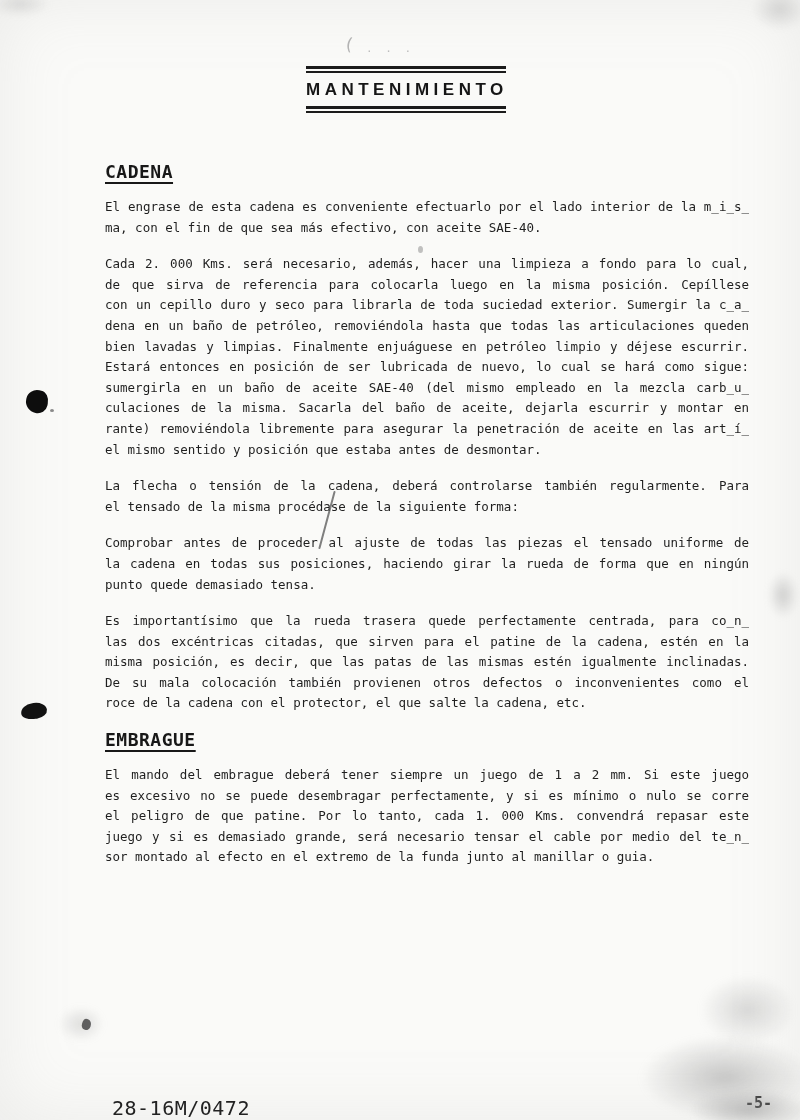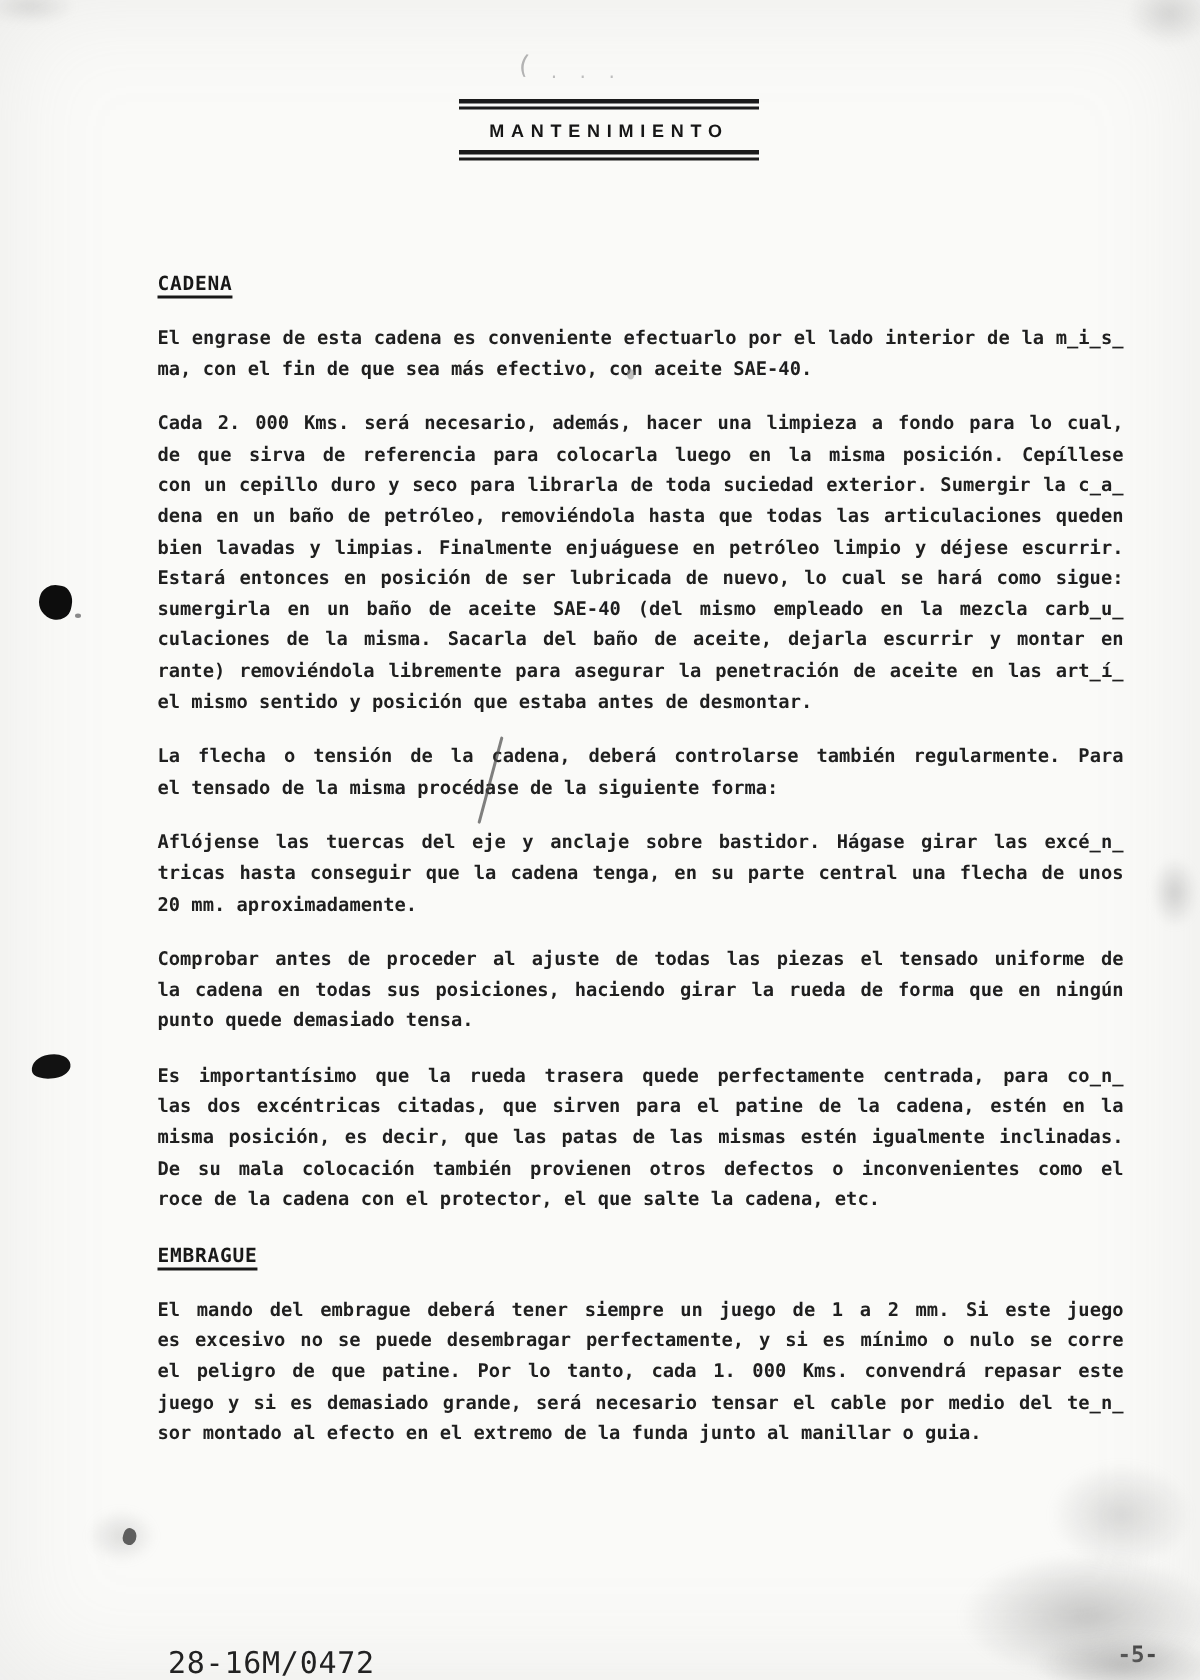--- a/index.html
+++ b/index.html
@@ -12,33 +12,33 @@
     color: var(--ink-color,#1f1f1f);
     overflow:hidden;
     box-shadow: inset 0 0 70px rgba(170,170,170,0.18);
   }
 
   
   .title-block { position:absolute; top:66px; left:306px; width:200px; text-align:center; }
   .double-rule { height:7px; border-top:3px solid #1b1b1b; border-bottom:2px solid #1b1b1b; }
   .title-text {
     font-family:"Liberation Sans",sans-serif; font-weight:bold;
-    font-size:12px; letter-spacing:4.5px; padding:7px 0 6px 0;
+    font-size:17px; letter-spacing:4.5px; padding:7px 0 6px 0;
     color:#161616; white-space:nowrap;
   }
 
   
   .content { position:absolute; left:105px; top:162px; width:660px; }
   .section-heading {
     font-family:"DejaVu Sans Mono","Liberation Mono",monospace;
-    font-size:13px; font-weight:bold; letter-spacing:0.5px; line-height:20px;
+    font-size:18px; font-weight:bold; letter-spacing:0.5px; line-height:20px;
     text-decoration:underline; text-underline-offset:4px; text-decoration-thickness:1.5px;
-    margin:18px 0 15px 0; color:#181818;
+    margin:0 0 15px 0; color:#181818;
   }
-  .para { margin:0 16px 16px 0;font-weight:bold; }
+  .para { margin:0 16px 16px 0; }
   .line {
     font-size:12.5px; line-height:20.6px;
     text-align:justify; text-align-last:justify;
     color:#1f1f1f;
   }
   .para .line:last-child { text-align-last:left; }
 
   
   .footer-code { position:absolute; left:112px; top:1096px; font-size:20px; letter-spacing:0.5px; color:#222; }
   .footer-page { position:absolute; left:745px; top:1094px; font-size:15px; font-weight:bold; color:#1a1a1a; }
@@ -104,25 +104,20 @@
             <div class="line">sumergirla en un baño de aceite SAE-40 (del mismo empleado en la mezcla carb̲u̲</div>
             <div class="line">culaciones de la misma. Sacarla del baño de aceite, dejarla escurrir y montar en</div>
             <div class="line">rante) removiéndola libremente para asegurar la penetración de aceite en las art̲í̲</div>
             <div class="line">el mismo sentido y posición que estaba antes de desmontar.</div>
           </div>
           <div class="para">
             <div class="line">La flecha o tensión de la cadena, deberá controlarse también regularmente. Para</div>
             <div class="line">el tensado de la misma procédase de la siguiente forma:</div>
           </div>
           <div class="para">
-            <div class="line">Aflójense las tuercas del eje y anclaje sobre bastidor. Hágase girar las excé̲n̲</div>
-            <div class="line">tricas hasta conseguir que la cadena tenga, en su parte central una flecha de unos</div>
-            <div class="line">20 mm. aproximadamente.</div>
-          </div>
-          <div class="para">
             <div class="line">Comprobar antes de proceder al ajuste de todas las piezas el tensado uniforme de</div>
             <div class="line">la cadena en todas sus posiciones, haciendo girar la rueda de forma que en ningún</div>
             <div class="line">punto quede demasiado tensa.</div>
           </div>
           <div class="para">
             <div class="line">Es importantísimo que la rueda trasera quede perfectamente centrada, para co̲n̲</div>
             <div class="line">las dos excéntricas citadas, que sirven para el patine de la cadena, estén en la</div>
             <div class="line">misma posición, es decir, que las patas de las mismas estén igualmente inclinadas.</div>
             <div class="line">De su mala colocación también provienen otros defectos o inconvenientes como el</div>
             <div class="line">roce de la cadena con el protector, el que salte la cadena, etc.</div>

